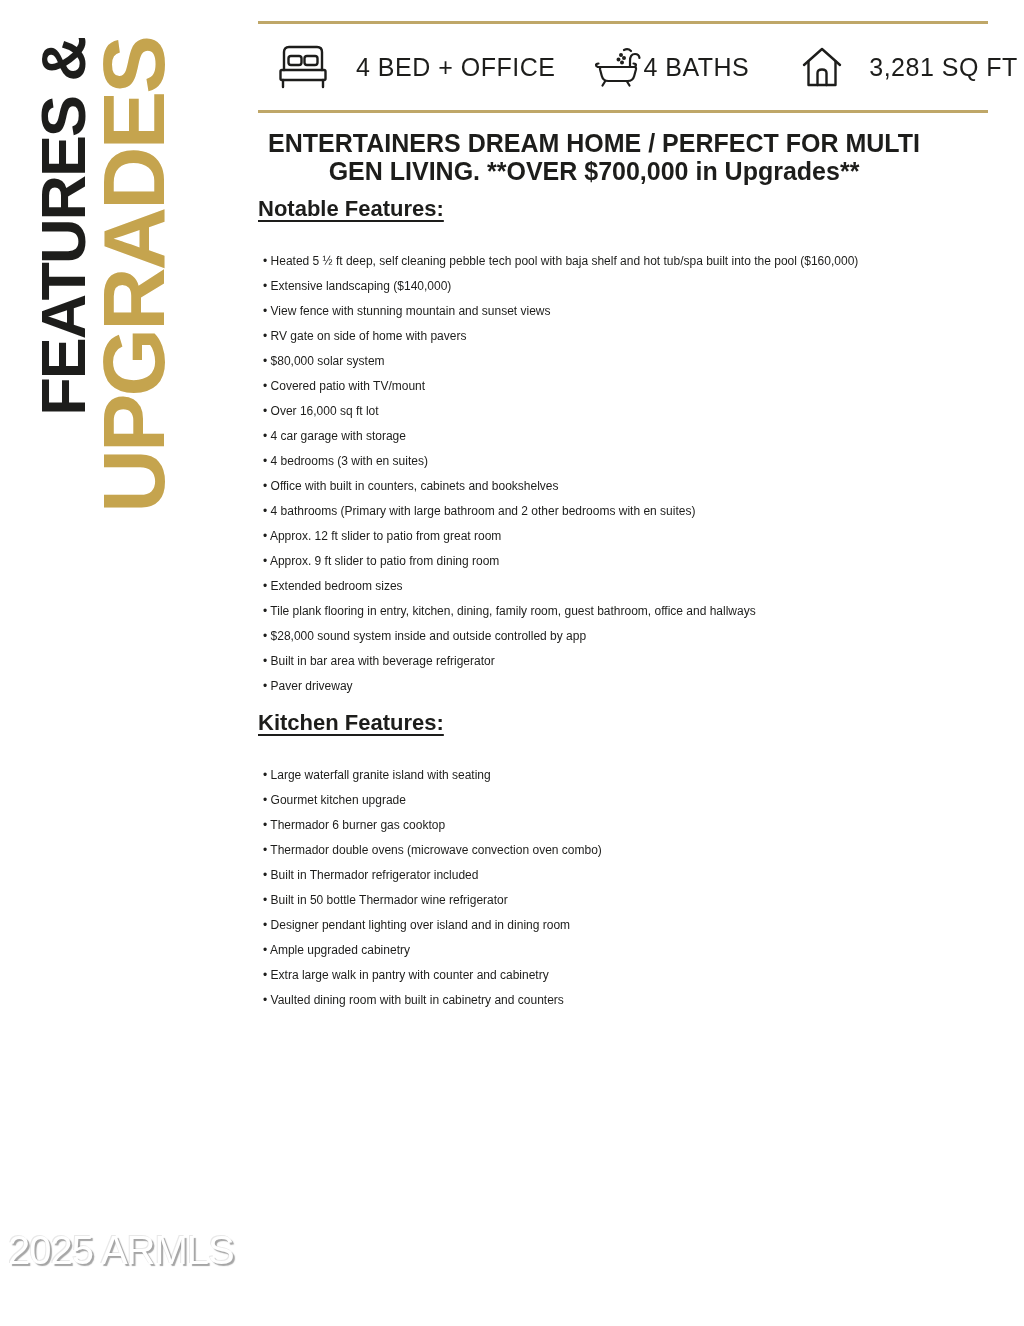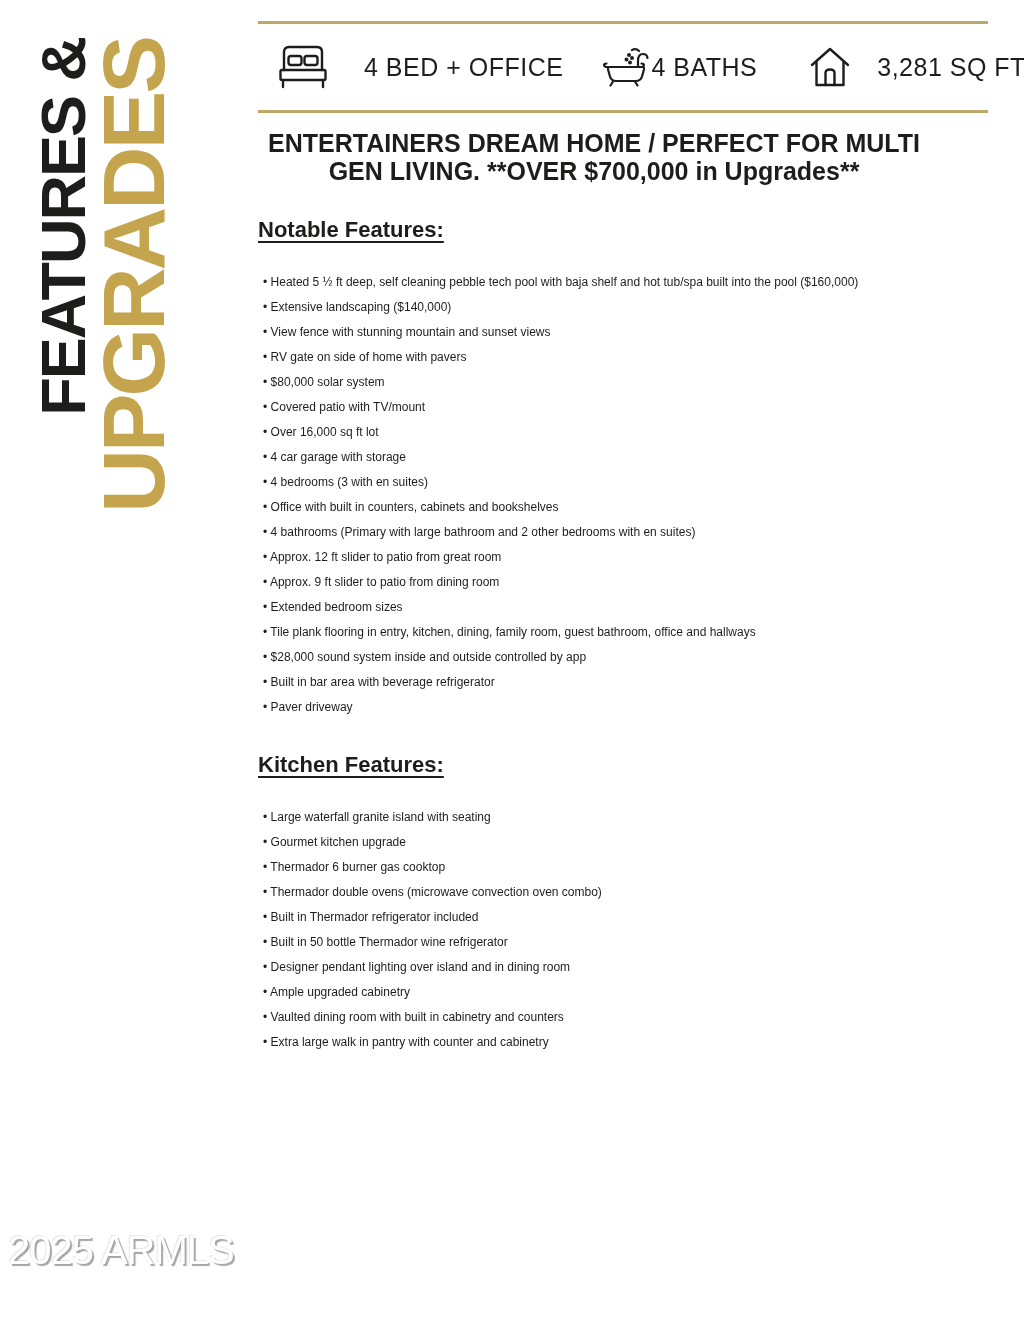--- a/index.html
+++ b/index.html
@@ -61,21 +61,21 @@
 
   .stats-row {
     height: 86px;
     display: flex;
     align-items: center;
     padding: 0 12px 0 18px;
   }
   .stat {
     display: flex;
     align-items: center;
-    gap: 34px;
+    gap: 26px;
   }
   .stat-bed   { margin-right: 38px; }
   .stat-bath  { margin-right: 50px; gap: 0; }
   .stat-house { margin-right: 0; gap: 24px; flex: 0 0 auto; }
   .spacer { flex: 1; }
   .stat-label {
     font-size: 25px;
     font-weight: 500;
     letter-spacing: 0.5px;
     white-space: nowrap;
@@ -90,21 +90,21 @@
     line-height: 28px;
     text-align: center;
   }
 
   .section-heading {
     font-size: 22px;
     font-weight: 700;
     text-decoration: underline;
     text-underline-offset: 4px;
     text-decoration-thickness: 2px;
-    margin-top: 32px;
+    margin-top: 11px;
   }
   .feature-list { margin-top: 27px; max-width: 718px; }
   .bullet-item {
     font-size: 12px;
     line-height: 25px;
     font-weight: 400;
   }
   .bullet-char { padding-left: 5px; }
 
   
@@ -203,22 +203,22 @@
         <h2 class="section-heading">Kitchen Features:</h2>
         <div class="feature-list">
           <p class="bullet-item"><span class="bullet-char">• </span><span>Large waterfall granite island with seating</span></p>
           <p class="bullet-item"><span class="bullet-char">• </span><span>Gourmet kitchen upgrade</span></p>
           <p class="bullet-item"><span class="bullet-char">• </span><span>Thermador 6 burner gas cooktop</span></p>
           <p class="bullet-item"><span class="bullet-char">• </span><span>Thermador double ovens (microwave convection oven combo)</span></p>
           <p class="bullet-item"><span class="bullet-char">• </span><span>Built in Thermador refrigerator included</span></p>
           <p class="bullet-item"><span class="bullet-char">• </span><span>Built in 50 bottle Thermador wine refrigerator</span></p>
           <p class="bullet-item"><span class="bullet-char">• </span><span>Designer pendant lighting over island and in dining room</span></p>
           <p class="bullet-item"><span class="bullet-char">• </span><span>Ample upgraded cabinetry</span></p>
+          <p class="bullet-item"><span class="bullet-char">• </span><span>Extra large walk in pantry with counter and cabinetry</span></p>
           <p class="bullet-item"><span class="bullet-char">• </span><span>Vaulted dining room with built in cabinetry and counters</span></p>
-          <p class="bullet-item"><span class="bullet-char">• </span><span>Extra large walk in pantry with counter and cabinetry</span></p>
         </div>
       </div>
 
   </div>
 
   <div class="watermark">2025 ARMLS</div>
 
 </div>
 
 </body></html>

